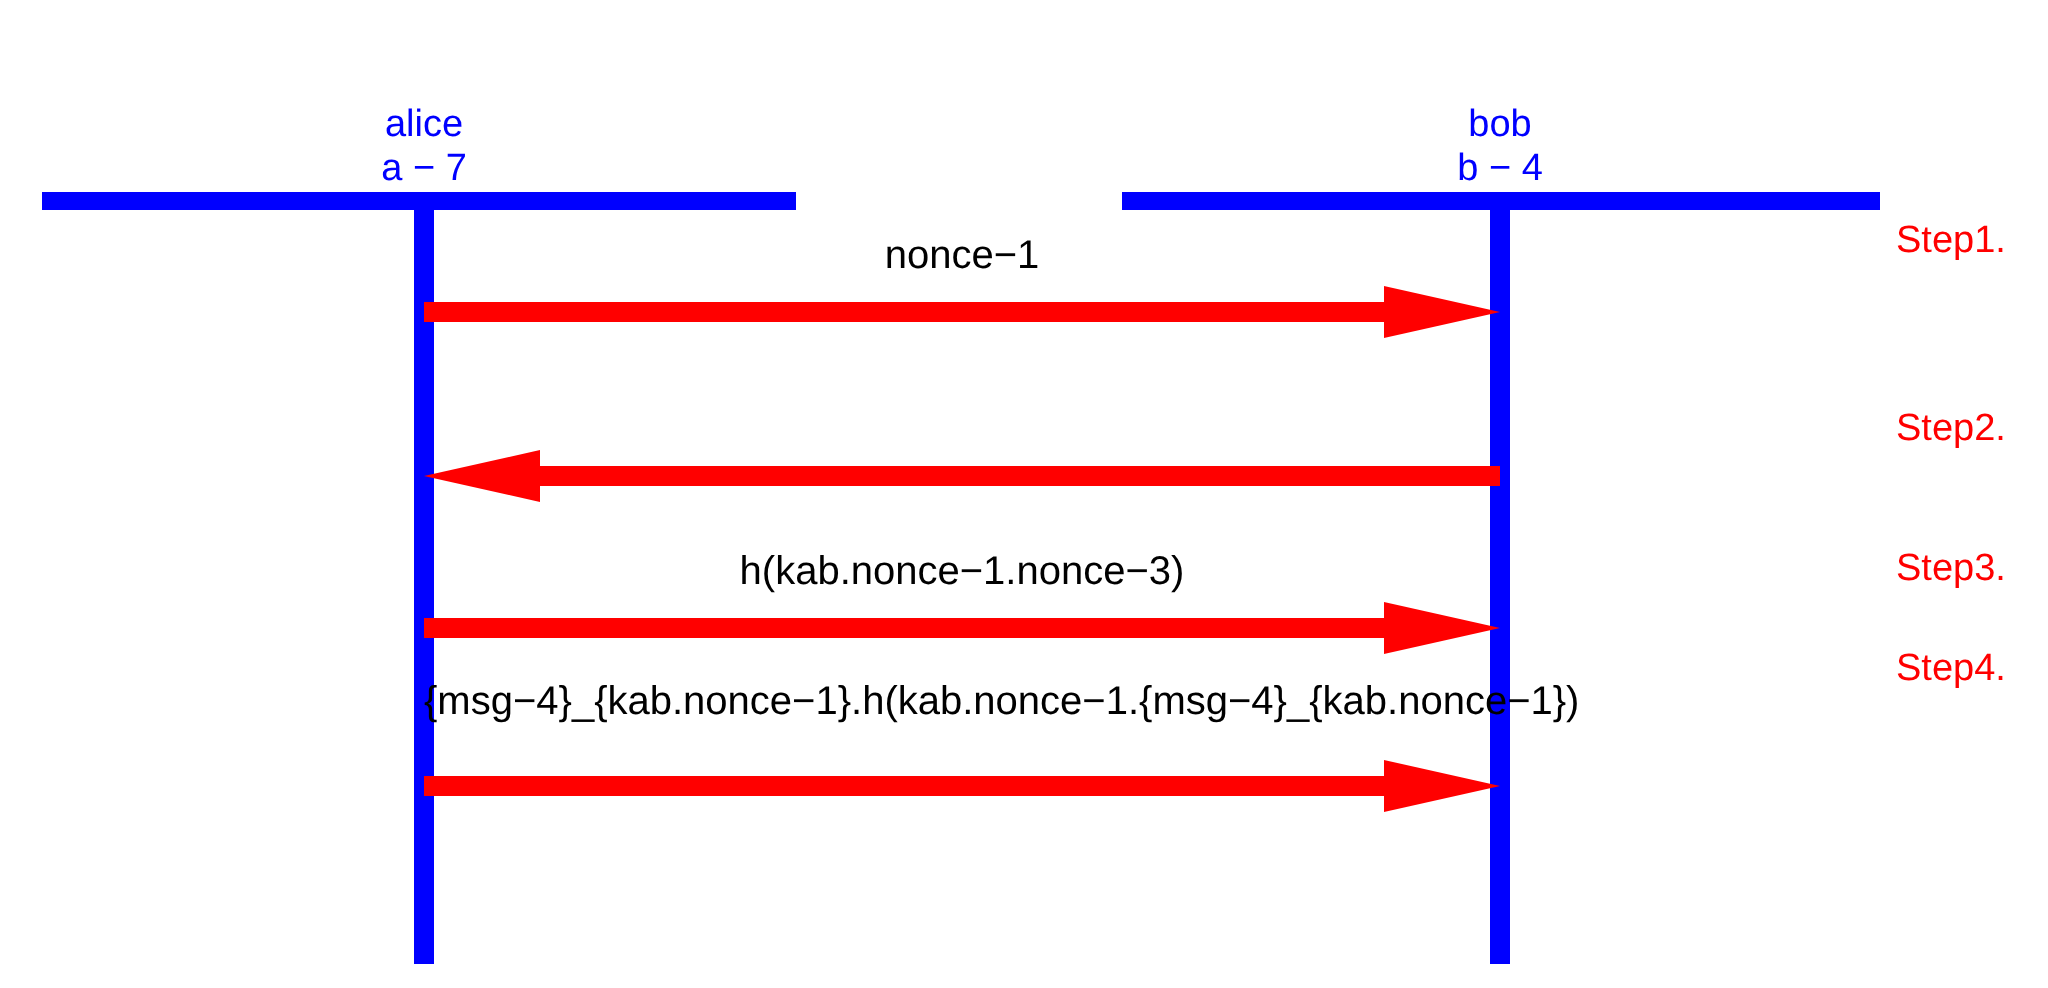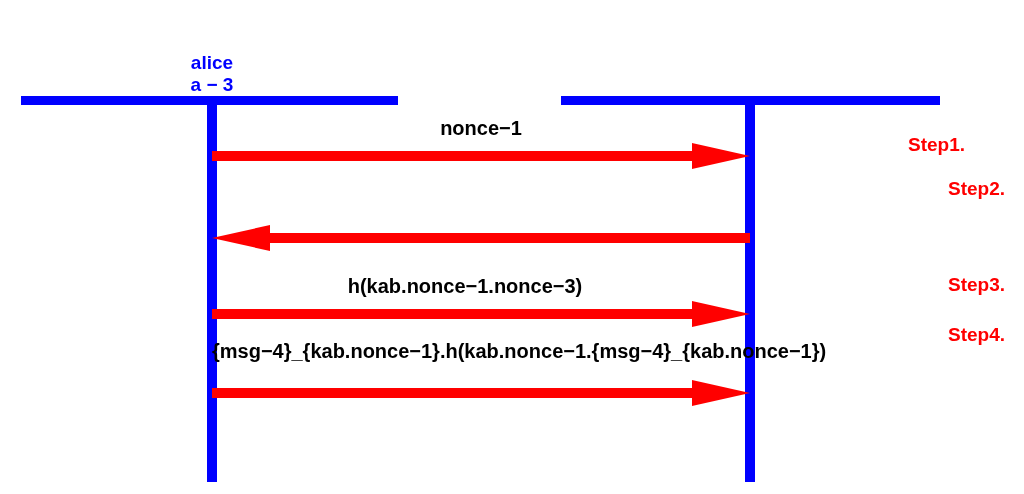--- a/index.html
+++ b/index.html
@@ -9,21 +9,20 @@
   }
   body {
     font-family: "Liberation Sans", sans-serif;
   }
   #diagram {
     position: relative;
     width: 1024px;
     height: 494px;
     background: #ffffff;
     overflow: hidden;
-    font-weight: bold;
   }
 
   
   .actor-bar {
     position: absolute;
     height: 9px;
     background: #0000ff;
   }
   
   .lifeline {
@@ -69,49 +68,53 @@
     font-family: "Liberation Sans", sans-serif;
   }
 </style>
 </head>
 <body>
 
 <div id="diagram">
 
   <div class="actor-label" style="left:132px; top:52px; width:160px;">
     <span class="nm">alice</span>
-    <span class="id">a − 3</span>
+    <span class="id">a − 7</span>
   </div>
   <div class="actor-bar" style="left:21px; top:96px; width:377px;"></div>
   <div class="lifeline" style="left:207px; top:96px; height:386px;"></div>
 
+  <div class="actor-label" style="left:670px; top:52px; width:160px;">
+    <span class="nm">bob</span>
+    <span class="id">b − 4</span>
+  </div>
   <div class="actor-bar" style="left:561px; top:96px; width:379px;"></div>
   <div class="lifeline" style="left:745px; top:96px; height:386px;"></div>
 
   <div class="msg-label" style="left:212px; top:117px; width:538px;">nonce−1</div>
   <svg class="arrow-svg" style="left:212px; top:140px;" width="538" height="32" viewBox="0 0 538 32">
     <rect x="0" y="11" width="480" height="10" fill="#ff0000"></rect>
     <polygon points="480,3 538,16 480,29" fill="#ff0000"></polygon>
   </svg>
 
   <svg class="arrow-svg" style="left:212px; top:222px;" width="538" height="32" viewBox="0 0 538 32">
     <rect x="58" y="11" width="480" height="10" fill="#ff0000"></rect>
     <polygon points="58,3 0,16 58,29" fill="#ff0000"></polygon>
   </svg>
 
-  <div class="msg-label" style="left:196px; top:275px; width:538px;">h(kab.nonce−1.nonce−3)</div>
+  <div class="msg-label" style="left:212px; top:275px; width:538px;">h(kab.nonce−1.nonce−3)</div>
   <svg class="arrow-svg" style="left:212px; top:298px;" width="538" height="32" viewBox="0 0 538 32">
     <rect x="0" y="11" width="480" height="10" fill="#ff0000"></rect>
     <polygon points="480,3 538,16 480,29" fill="#ff0000"></polygon>
   </svg>
 
   <div class="msg-label" style="left:212px; top:340px; width:538px;">{msg−4}_{kab.nonce−1}.h(kab.nonce−1.{msg−4}_{kab.nonce−1})</div>
   <svg class="arrow-svg" style="left:212px; top:377px;" width="538" height="32" viewBox="0 0 538 32">
     <rect x="0" y="11" width="480" height="10" fill="#ff0000"></rect>
     <polygon points="480,3 538,16 480,29" fill="#ff0000"></polygon>
   </svg>
 
-  <div class="step-label" style="left:908px; top:110px;margin-top:24px;">Step1.</div>
-  <div class="step-label" style="left:948px; top:178px;">Step2.</div>
+  <div class="step-label" style="left:948px; top:110px;">Step1.</div>
+  <div class="step-label" style="left:948px; top:204px;">Step2.</div>
   <div class="step-label" style="left:948px; top:274px;">Step3.</div>
   <div class="step-label" style="left:948px; top:324px;">Step4.</div>
 
 </div>
 
 </body></html>

